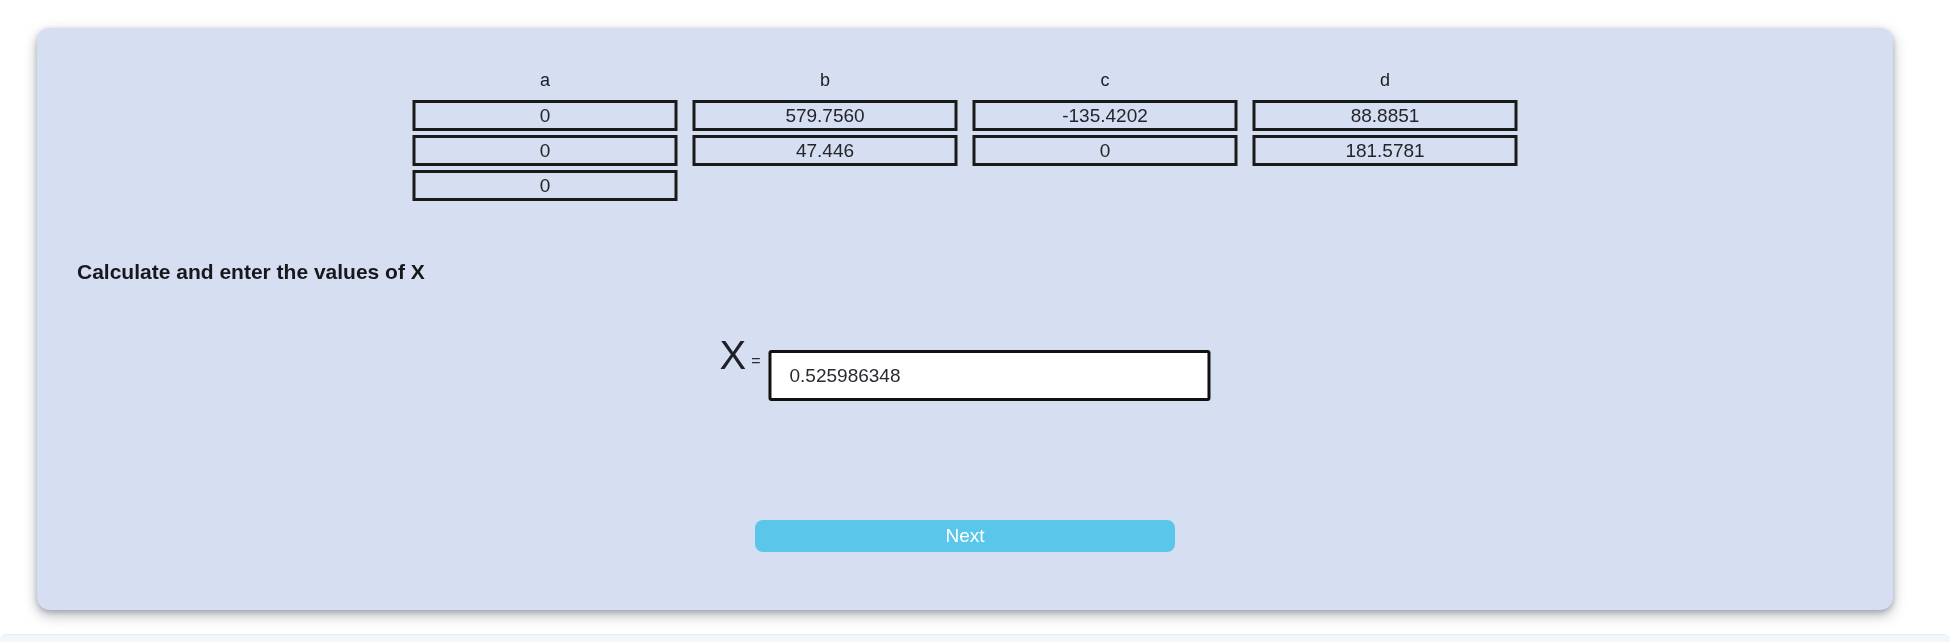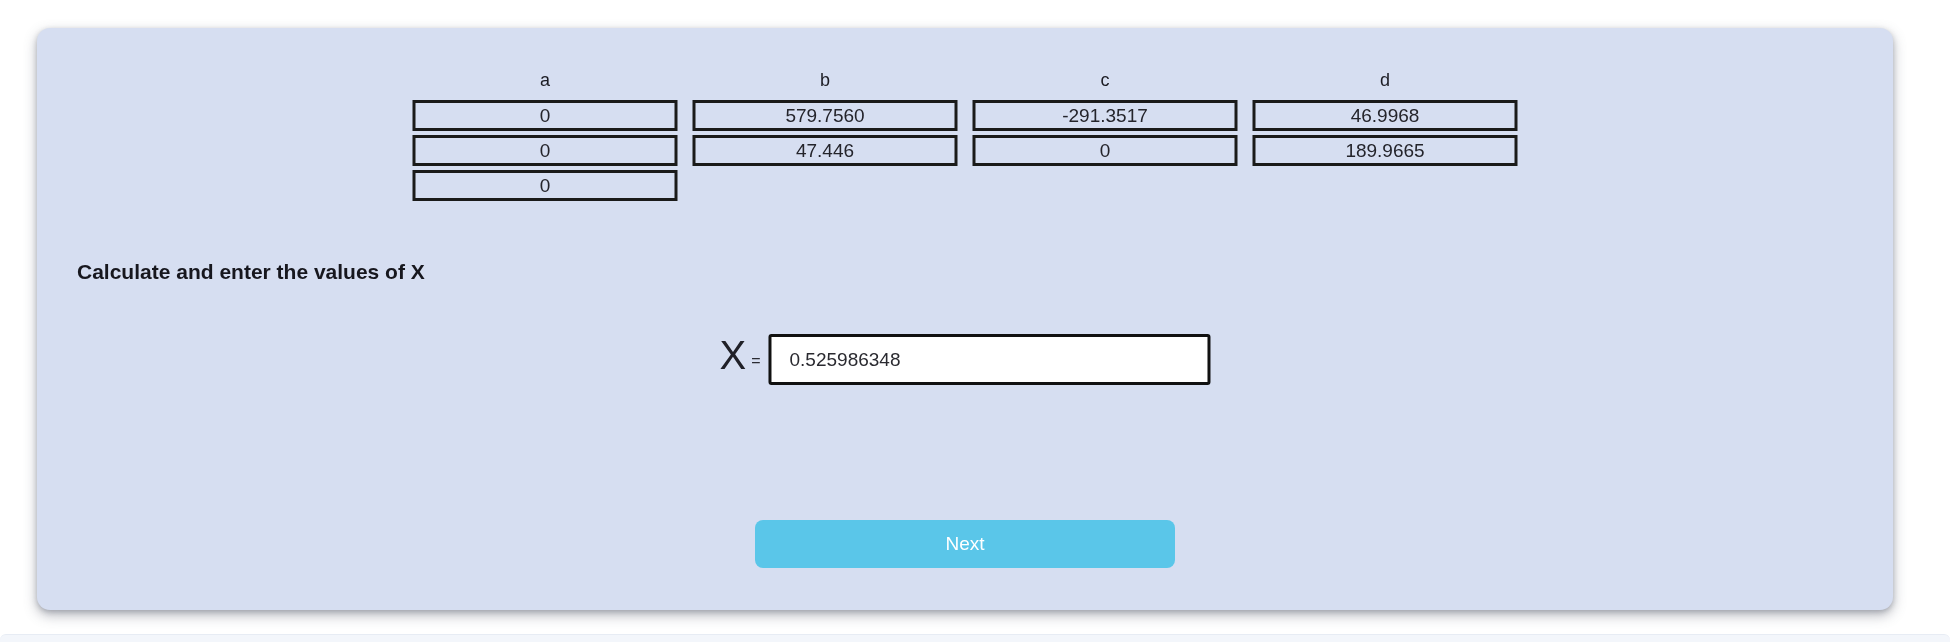--- a/index.html
+++ b/index.html
@@ -73,26 +73,27 @@
     height: 51px;
     border: 3px solid #111111;
     border-radius: 3px;
     background: #ffffff;
     margin-bottom: 4px;
     padding-left: 18px;
     font-size: 19px;
     color: #2a2a30;
     font-family: "Liberation Sans", sans-serif;
     outline: none;
+    margin-top: 16px;
   }
   .next-btn {
     position: absolute;
     top: 492px; left: 50%;
     transform: translateX(-50%);
-    width: 420px; height: 48px;
+    width: 420px; height: 32px;
     background: #5ac6e9;
     border: none;
     border-radius: 8px;
     color: #ffffff;
     font-size: 19px;
     font-family: "Liberation Sans", sans-serif;
     cursor: pointer;
   }
   .footer-strip {
     position: absolute;
@@ -115,27 +116,27 @@
       <div class="cell">0</div>
       <div class="cell">0</div>
     </div>
     <div class="matrix-col">
       <div class="col-header">b</div>
       <div class="cell">579.7560</div>
       <div class="cell">47.446</div>
     </div>
     <div class="matrix-col">
       <div class="col-header">c</div>
-      <div class="cell">-291.3517</div>
+      <div class="cell">-135.4202</div>
       <div class="cell">0</div>
     </div>
     <div class="matrix-col">
       <div class="col-header">d</div>
-      <div class="cell">46.9968</div>
-      <div class="cell">189.9665</div>
+      <div class="cell">88.8851</div>
+      <div class="cell">181.5781</div>
     </div>
   </div>
 
   <div class="instruction">Calculate and enter the values of X</div>
 
   <div class="x-row">
     <div class="x-label">
       <span class="x-var">X</span>
       <span class="x-eq">=</span>
     </div>

